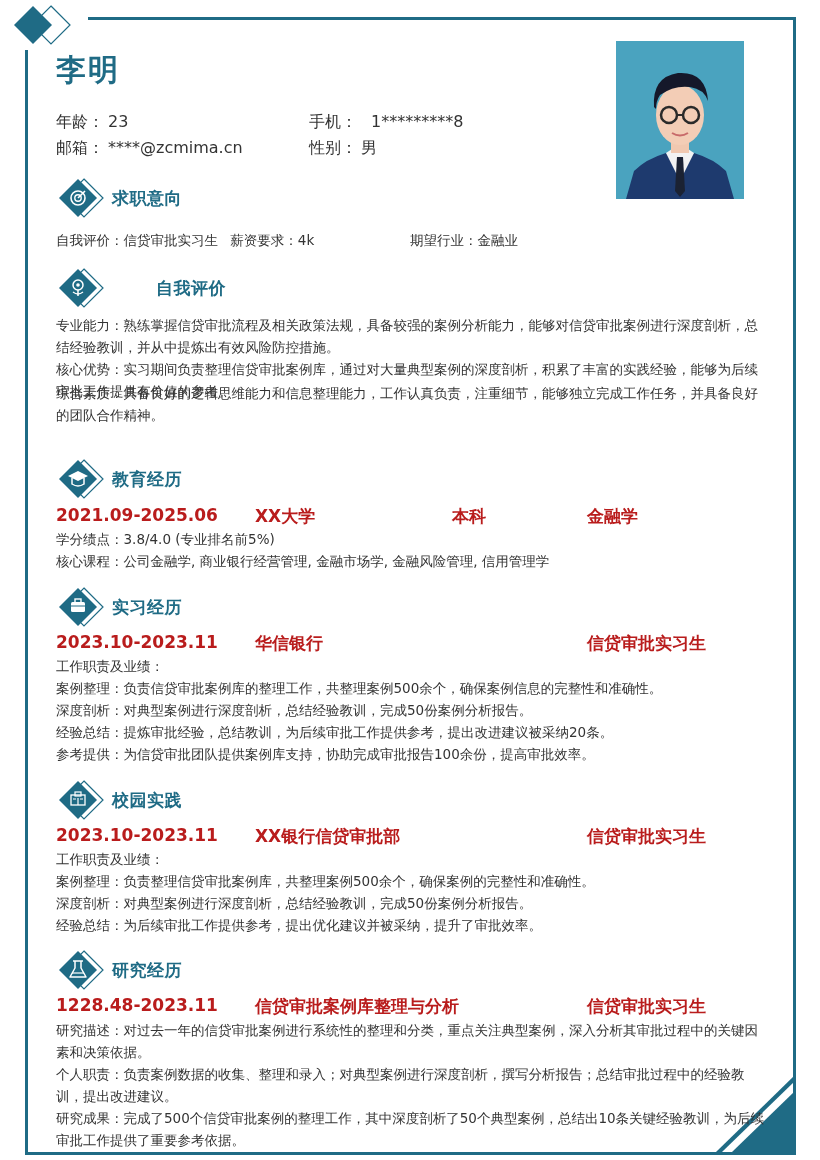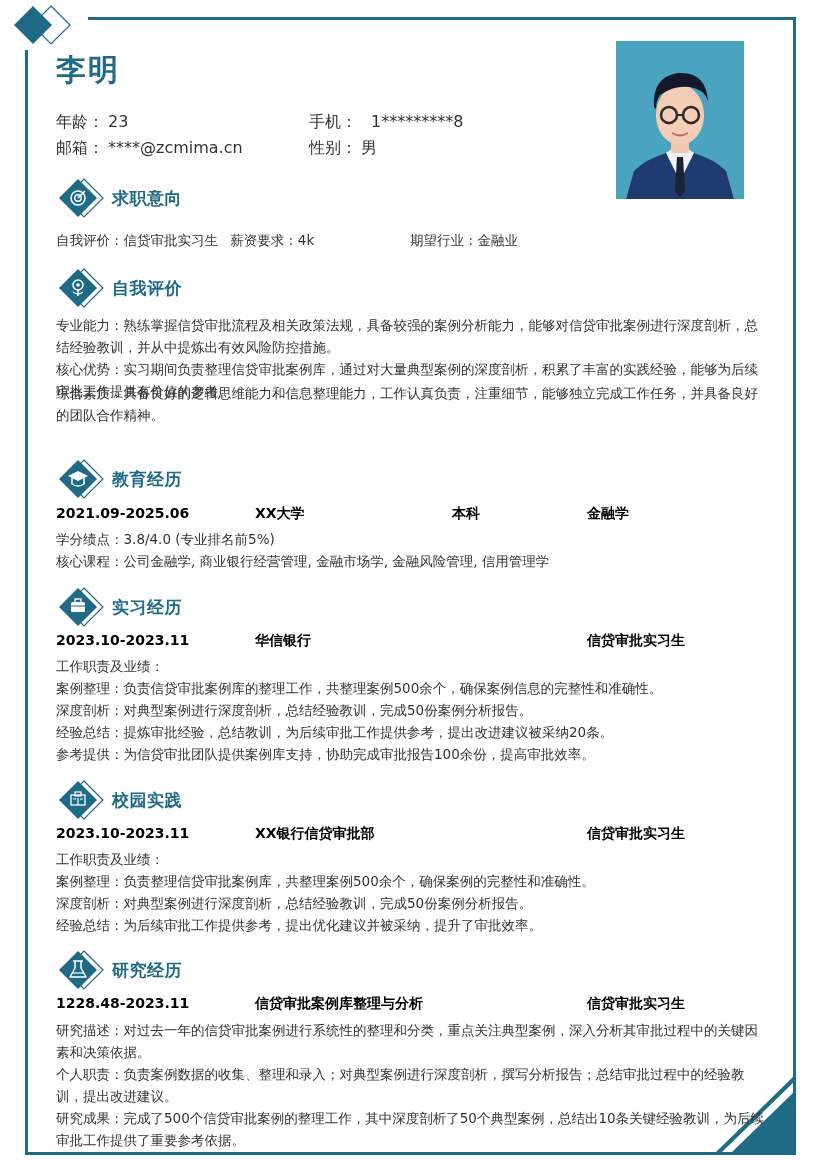--- a/index.html
+++ b/index.html
@@ -20,21 +20,21 @@
     .info-row { position: absolute; font-size: 16px; color: #333; }
     .info-row .lbl { color: #333; }
     .photo { position: absolute; left: 616px; top: 41px; width: 128px; height: 158px; background: #4aa3bf; overflow: hidden; }
 
     
     .sec-head { position: absolute; left: 58px; height: 40px; display: flex; align-items: center; }
     .sec-icon { position: relative; width: 50px; height: 40px; }
     .sec-title { font-size: 17px; font-weight: bold; color: #1f6b85; margin-left: 4px; letter-spacing: 0.5px; }
 
     .text-line { position: absolute; left: 56px; width: 712px; font-size: 13.5px; line-height: 22px; color: #333; }
-    .row-bold { position: absolute; left: 56px; width: 712px; height: 22px; font-size: 14px; font-weight: bold; color: #000000; }
+    .row-bold { position: absolute; left: 56px; width: 712px; height: 22px; font-size: 17px; font-weight: bold; color: #b91c1c; }
     .row-bold span { position: absolute; top: 0; white-space: nowrap; }
   </style>
 </head>
 <body>
 
 <div class="frame-top"></div>
 <div class="frame-right"></div>
 <div class="frame-left"></div>
 <div class="frame-bottom"></div>
 
@@ -88,21 +88,21 @@
     <line x1="20" y1="20" x2="27" y2="13" stroke="#fff" stroke-width="1.6"></line>
   </svg>
   <span class="sec-title">求职意向</span>
 </div>
 <div class="text-line" style="top:229px;">
   <span>自我评价：</span><span>信贷审批实习生</span>
   <span style="margin-left:8px">薪资要求：</span><span>4k</span>
   <span style="position:absolute; left:354px;"><span>期望行业：</span><span>金融业</span></span>
 </div>
 
-<div class="sec-head" style="top:268px;">
+<div class="sec-head" style="top:268px;gap:44px;">
   <svg class="sec-icon" viewBox="0 0 50 40">
     <polygon points="26,1 45,20 26,39 7,20" fill="#fff" stroke="#1f6b85" stroke-width="1.2"></polygon>
     <polygon points="20,1 39,20 20,39 1,20" fill="#1f6b85"></polygon>
     <circle cx="20" cy="17" r="5" fill="none" stroke="#fff" stroke-width="1.5"></circle>
     <circle cx="20" cy="17" r="1.8" fill="#fff"></circle>
     <line x1="20" y1="22" x2="20" y2="28" stroke="#fff" stroke-width="1.5"></line>
     <path d="M15,24 Q20,28 25,24" fill="none" stroke="#fff" stroke-width="1.3"></path>
   </svg>
   <span class="sec-title">自我评价</span>
 </div>

